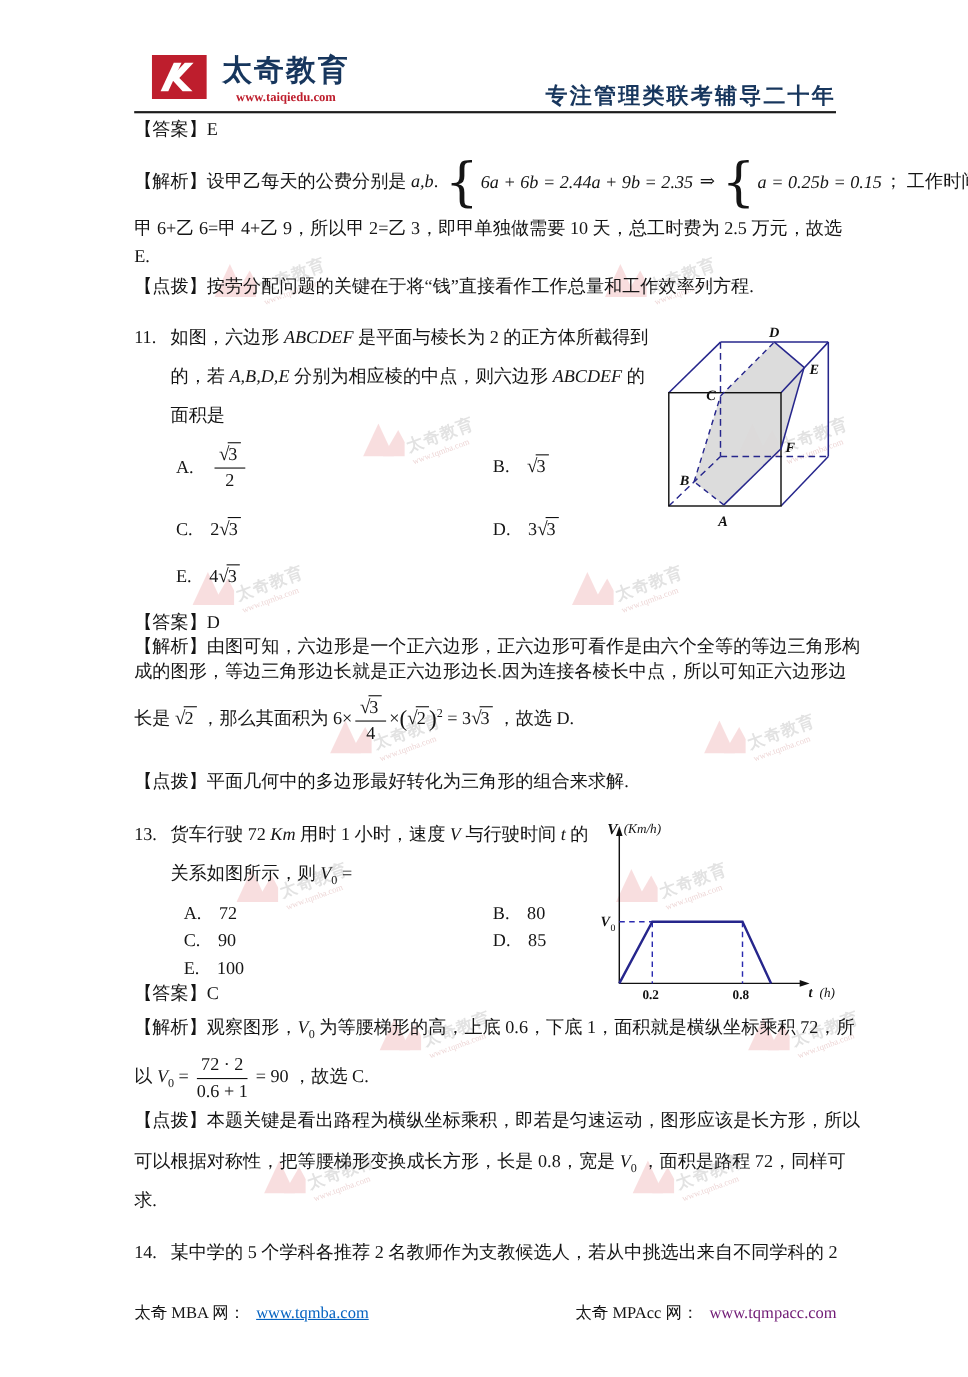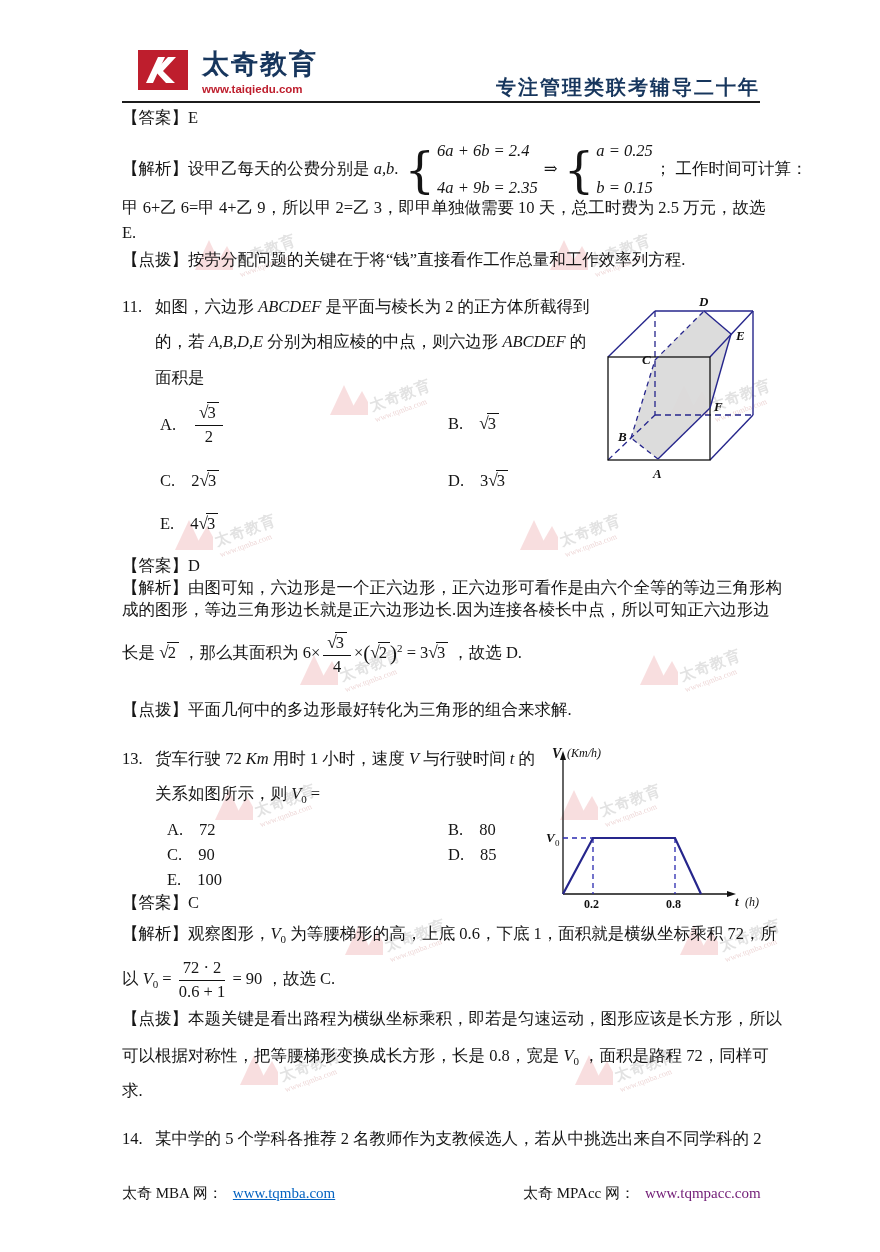--- a/index.html
+++ b/index.html
@@ -13,29 +13,29 @@
   .sqrt{white-space:nowrap;}
   .sqrt .rt{font-size:1.05em;}
   .sqrt .rad{border-top:1.3px solid #111;padding:0 3px 0 1px;margin-left:-2px;}
   .frac{display:inline-flex;flex-direction:column;align-items:center;vertical-align:middle;
         margin:0 3px;line-height:1.25;text-align:center;}
   .frac .num{border-bottom:1.3px solid #111;padding:0 4px 1px;}
   .frac .den{padding-top:1px;}
   .cases{display:inline-flex;align-items:center;vertical-align:middle;margin:0 2px;}
   .cases .brace{font-size:48px;font-weight:300;line-height:52px;margin-right:2px;
         font-family:"DejaVu Serif",serif;}
-  .cases .ccol{display:inline-flex;flex-direction:column;row-gap:15px;text-align:left;}
+  .cases .ccol{display:inline-flex;flex-direction:row;row-gap:15px;text-align:left;}
   .olabel{margin-right:16px;}
   .opt{position:absolute;display:flex;align-items:center;white-space:nowrap;}
   .hr{position:absolute;left:122px;top:101px;width:638px;border-top:2px solid #1c1c1c;}
   .logo-wrap{position:absolute;left:138px;top:50px;display:flex;align-items:flex-start;gap:14px;}
   .brand-name{font-size:27px;font-weight:bold;color:#17365D;letter-spacing:2px;
         font-family:"Liberation Sans","DejaVu Sans",sans-serif;line-height:1.1;}
   .brand-url{font-size:11.5px;font-weight:bold;color:#BE1E2D;
-        font-family:Liberation Sans, sans-serif;margin-top:3px;}
+        font-family:Liberation Serif, serif;margin-top:3px;text-align:center;}
   .slogan{position:absolute;left:440px;top:74px;width:320px;text-align:right;
         font-size:20px;font-weight:bold;color:#17365D;letter-spacing:2px;}
   .footer-left{position:absolute;left:122px;top:1184px;font-size:15px;}
   .footer-right{position:absolute;left:523px;top:1184px;font-size:15px;}
   .flink{color:#0563C1;text-decoration:underline;margin-left:10px;cursor:pointer;}
   .furl{margin-left:10px;color:#701a75;}
   .fig{position:absolute;}
   
   .wm{position:absolute;display:flex;align-items:center;gap:2px;opacity:.5;pointer-events:none;}
   .wm-col{display:flex;flex-direction:column;transform:rotate(-20deg);align-items:flex-start;}

